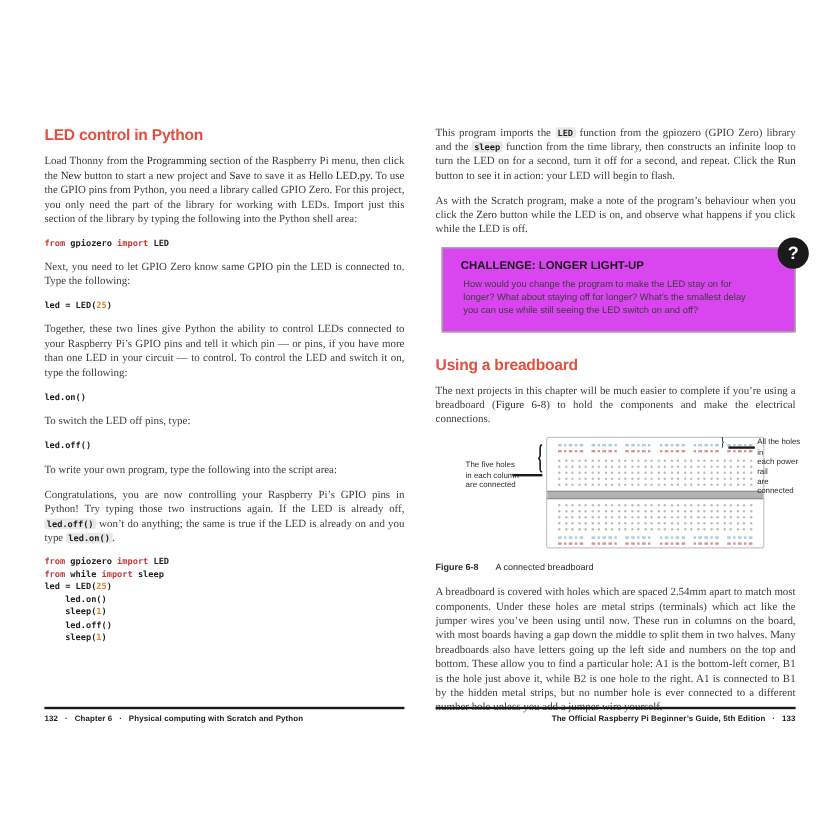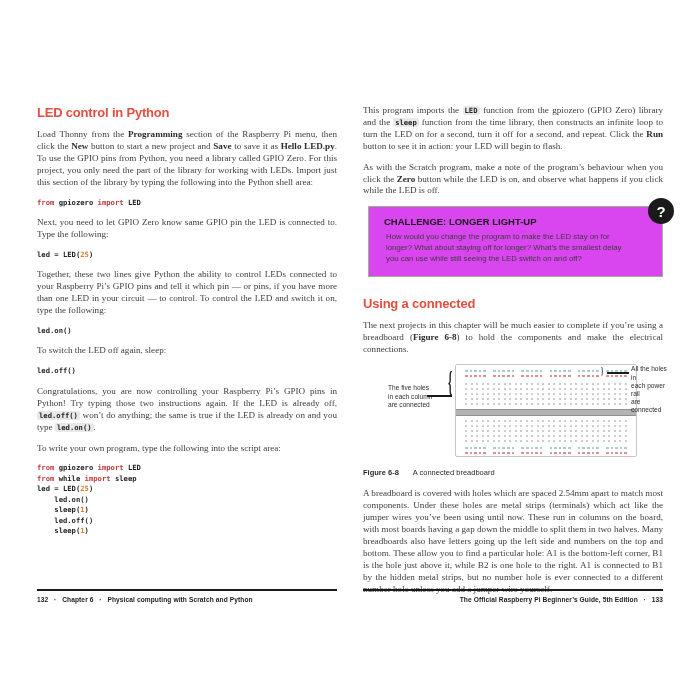--- a/index.html
+++ b/index.html
@@ -11,21 +11,21 @@
   .col-left{left:37px;}
   .col-right{left:363px;}
 
   h2.sec{
     font-family:"Liberation Sans", sans-serif;font-weight:bold;
     font-size:13px;color:#e04f3f;margin:0 0 9px 0;letter-spacing:-0.2px;
   }
   p.body{
     font-size:9.1px;line-height:11.9px;text-align:justify;margin:0 0 9px 0;color:#3d3d3d;
   }
-  p.body .b{font-weight:bold;color:#2b2b2b;}
+  p.body .b{font-weight:normal;color:#2b2b2b;}
   .code, p.body .code{
     font-family:"DejaVu Sans Mono", monospace;font-weight:bold;font-size:7.2px;
     background:#e8e8e8;border-radius:2px;padding:0 2px;color:#222;
   }
   .codeline{
     font-family:"DejaVu Sans Mono", monospace;font-weight:bold;font-size:7.2px;
     line-height:10.5px;color:#1f1f1f;white-space:pre;margin:0 0 9px 0;
   }
   .codeblock .codeline{margin:0;}
   .codeline .kw{color:#c23b3b;}
@@ -99,24 +99,24 @@
 <body>
 
 <div class="col col-left">
   <h2 class="sec">LED control in Python</h2>
   <p class="body"><span>Load Thonny from the </span><span class="b">Programming</span><span> section of the Raspberry Pi menu, then click the </span><span class="b">New</span><span> button to start a new project and </span><span class="b">Save</span><span> to save it as </span><span class="b">Hello LED.py</span><span>. To use the GPIO pins from Python, you need a library called GPIO Zero. For this project, you only need the part of the library for working with LEDs. Import just this section of the library by typing the following into the Python shell area:</span></p>
   <div class="codeline"><span class="kw">from</span><span> gpiozero </span><span class="kw">import</span><span> LED</span></div>
   <p class="body"><span>Next, you need to let GPIO Zero know same GPIO pin the LED is connected to. Type the following:</span></p>
   <div class="codeline"><span>led = LED(</span><span class="num">25</span><span>)</span></div>
   <p class="body"><span>Together, these two lines give Python the ability to control LEDs connected to your Raspberry Pi’s GPIO pins and tell it which pin — or pins, if you have more than one LED in your circuit — to control. To control the LED and switch it on, type the following:</span></p>
   <div class="codeline"><span>led.on()</span></div>
-  <p class="body"><span>To switch the LED off again, sleep:</span></p>
+  <p class="body"><span>To switch the LED off pins, type:</span></p>
   <div class="codeline"><span>led.off()</span></div>
+  <p class="body"><span>To write your own program, type the following into the script area:</span></p>
   <p class="body"><span>Congratulations, you are now controlling your Raspberry Pi’s GPIO pins in Python! Try typing those two instructions again. If the LED is already off, </span><span class="code">led.off()</span><span> won’t do anything; the same is true if the LED is already on and you type </span><span class="code">led.on()</span><span>.</span></p>
-  <p class="body"><span>To write your own program, type the following into the script area:</span></p>
   <div class="codeblock">
     <div class="codeline"><span class="kw">from</span><span> gpiozero </span><span class="kw">import</span><span> LED</span></div>
     <div class="codeline"><span class="kw">from</span><span> while </span><span class="kw">import</span><span> sleep</span></div>
     <div class="codeline"><span>led = LED(</span><span class="num">25</span><span>)</span></div>
     <div class="codeline"><span>    led.on()</span></div>
     <div class="codeline"><span>    sleep(</span><span class="num">1</span><span>)</span></div>
     <div class="codeline"><span>    led.off()</span></div>
     <div class="codeline"><span>    sleep(</span><span class="num">1</span><span>)</span></div>
   </div>
 </div>
@@ -124,21 +124,21 @@
 <div class="col col-right">
   <p class="body"><span>This program imports the </span><span class="code">LED</span><span> function from the gpiozero (GPIO Zero) library and the </span><span class="code">sleep</span><span> function from the time library, then constructs an infinite loop to turn the LED on for a second, turn it off for a second, and repeat. Click the </span><span class="b">Run</span><span> button to see it in action: your LED will begin to flash.</span></p>
   <p class="body mb12"><span>As with the Scratch program, make a note of the program’s behaviour when you click the </span><span class="b">Zero</span><span> button while the LED is on, and observe what happens if you click while the LED is off.</span></p>
 
   <div class="challenge">
     <p class="challenge-title">CHALLENGE: LONGER LIGHT-UP</p>
     <p class="challenge-body">How would you change the program to make the LED stay on for longer? What about staying off for longer? What’s the smallest delay you can use while still seeing the LED switch on and off?</p>
     <div class="qbadge">?</div>
   </div>
 
-  <h2 class="sec h2-space">Using a connected</h2>
+  <h2 class="sec h2-space">Using a breadboard</h2>
   <p class="body mb6"><span>The next projects in this chapter will be much easier to complete if you’re using a breadboard (</span><span class="b">Figure 6-8</span><span>) to hold the components and make the electrical connections.</span></p>
 
   <div class="figure">
     <div class="fig-label fig-label-left">
       <div>The five holes</div>
       <div>in each column</div>
       <div>are connected</div>
     </div>
     <div class="callout-line callout-line-left"></div>
     <span class="brace brace-left">{</span>

